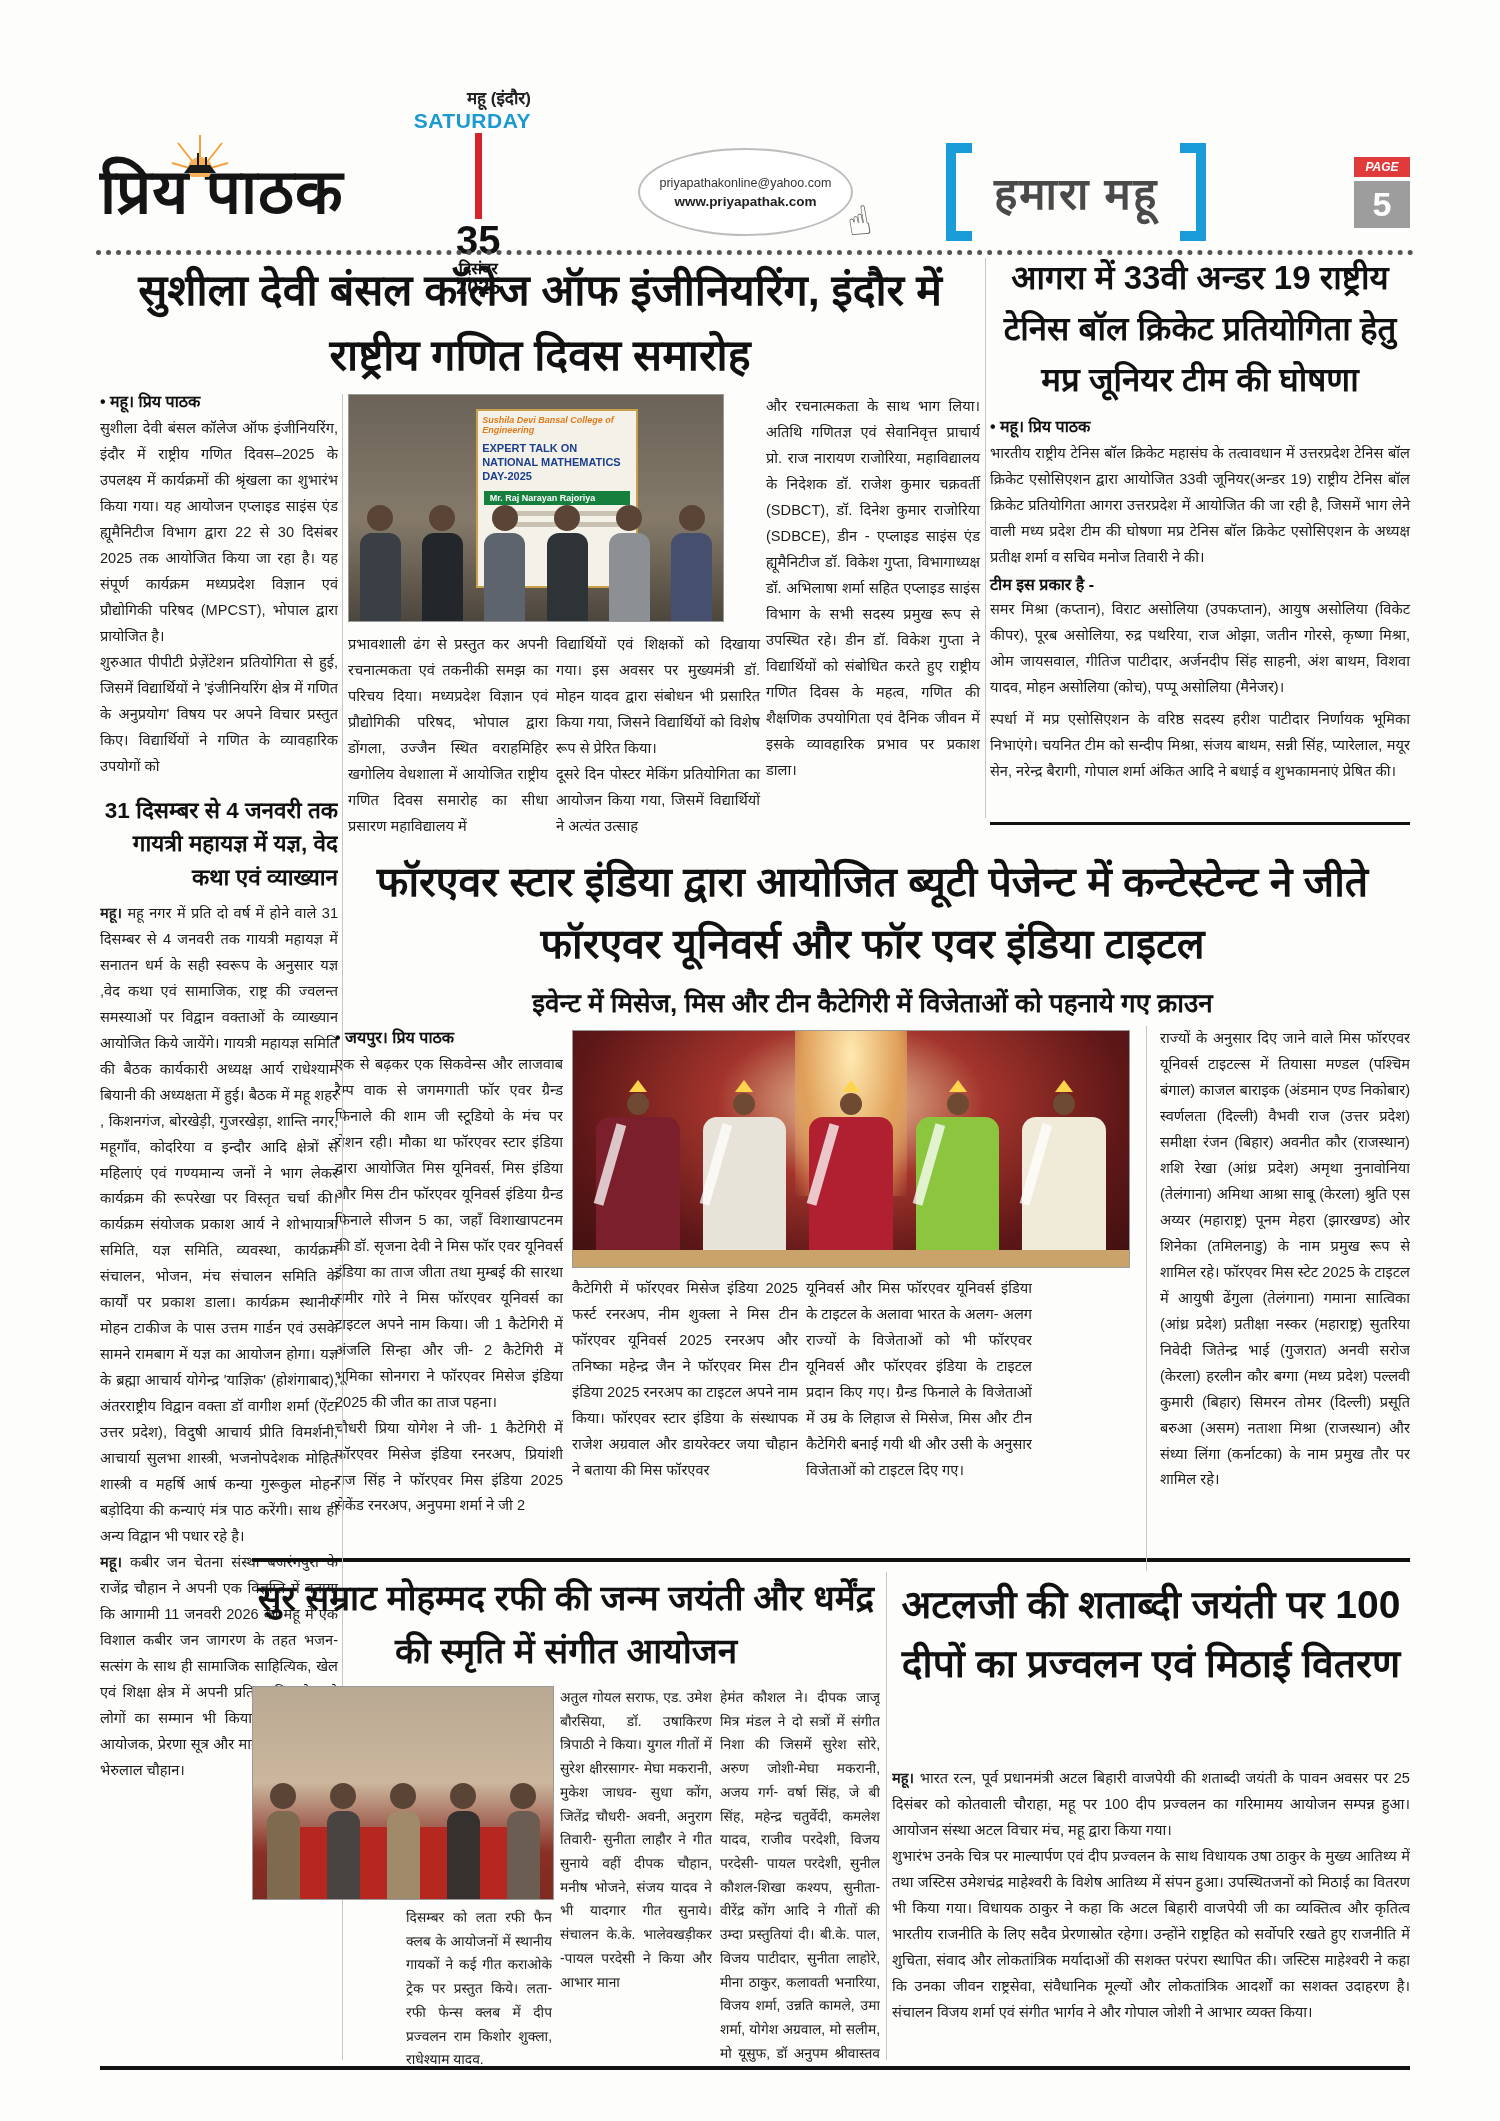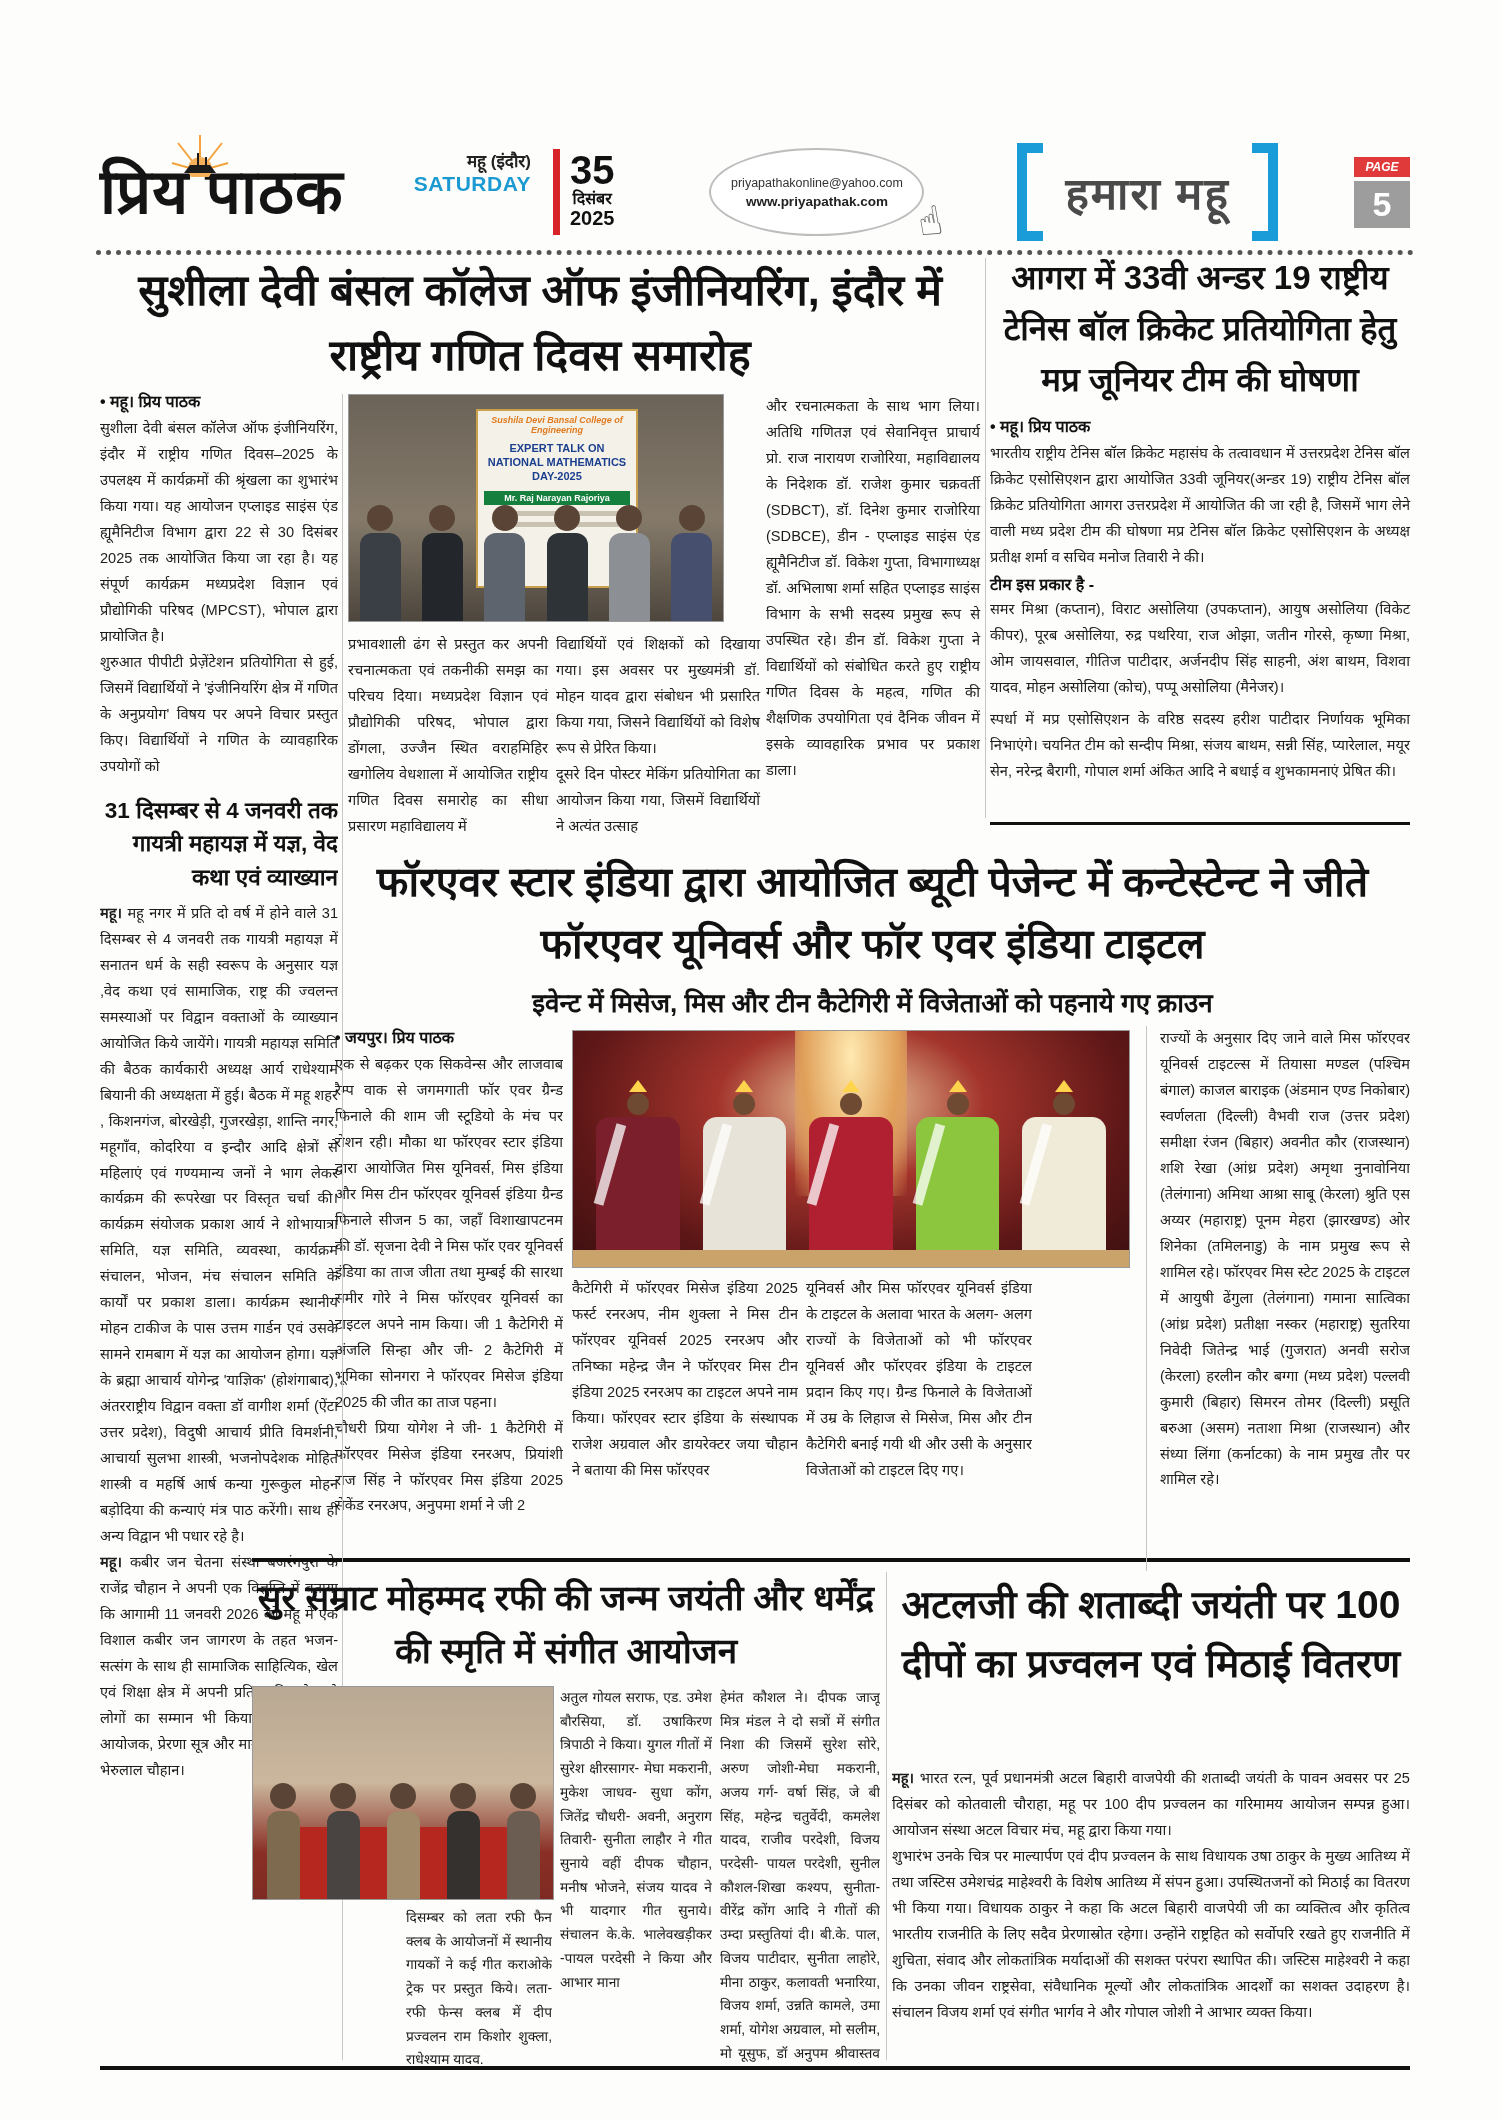--- a/index.html
+++ b/index.html
@@ -4,21 +4,21 @@
 <style>
   html,body{margin:0;padding:0;background:#e8e8e8;}
   .page{position:relative;width:1500px;height:2121px;background:#fdfdfc;margin:0 auto;
         font-family:"Liberation Sans","DejaVu Sans",sans-serif;color:#111;overflow:hidden;}
   
   .hdr{position:absolute;left:100px;top:138px;width:1310px;height:108px;display:flex;align-items:center;}
   .masthead{display:flex;align-items:flex-end;position:relative;}
   .mast-title{font-size:62px;font-weight:bold;color:#141414;letter-spacing:1px;line-height:1;
               font-family:"Liberation Serif","DejaVu Serif",serif;}
   .sun{position:absolute;left:68px;top:-28px;width:64px;height:44px;}
-  .dateblock{display:flex;margin-left:70px;}
+  .dateblock{display:flex;align-items:center;margin-left:70px;flex-direction:column;}
   .place-day{text-align:right;margin-right:12px;}
   .place{font-size:17px;font-weight:bold;color:#222;}
   .day{font-size:21px;font-weight:bold;color:#1b9ad2;letter-spacing:.5px;}
   .redbar{width:7px;height:86px;background:#d62entity;background:#d6242a;margin:0 10px;}
   .bigdate{text-align:center;line-height:1.05;}
   .d27{font-size:40px;font-weight:bold;}
   .dmon{font-size:16px;font-weight:bold;}
   .dyr{font-size:20px;font-weight:bold;}
   .contact{margin-left:95px;position:relative;width:215px;height:88px;}
   .contact .oval{position:absolute;inset:0;border:2px solid #bdbdbd;border-radius:50%;
@@ -50,21 +50,21 @@
   .mcol2{position:absolute;left:348px;top:632px;width:200px;height:242px;}
   .mcol3{position:absolute;left:556px;top:632px;width:204px;height:242px;}
   .mcol4{position:absolute;left:766px;top:394px;width:214px;height:480px;}
   .cricket{position:absolute;left:990px;top:252px;width:420px;}
   .cricket-head{font-size:33px;font-weight:bold;text-align:center;line-height:1.55;margin-bottom:10px;}
   .team-head{font-weight:bold;font-size:16px;margin:2px 0;}
   
   .ph{position:relative;overflow:hidden;border:1px solid #999;}
   .ph1{background:linear-gradient(180deg,#6b6358 0%,#857a6a 55%,#4d463d 100%);}
   .banner{position:absolute;left:34%;top:6%;width:40%;height:74%;background:#f4f1e8;border:2px solid #caa04a;
-          display:flex;flex-direction:column;align-items:center;text-align:center;padding:4px;}
+          display:flex;flex-direction:column;align-items:center;padding:4px;}
   .banner .b1{color:#e07b1f;font-size:9px;font-weight:bold;font-style:italic;}
   .banner .b2{color:#1b3f8f;font-size:11px;font-weight:bold;margin-top:6px;line-height:1.3;}
   .banner .b3{background:#15803d;color:#fff;font-size:9px;font-weight:bold;margin-top:8px;padding:2px 6px;width:90%;}
   .banner .bar{width:84%;height:5px;background:#c9c2b2;margin-top:6px;}
   .people{position:absolute;bottom:0;left:0;width:100%;height:62%;display:flex;justify-content:space-around;align-items:flex-end;}
   .person{width:11%;display:flex;flex-direction:column;align-items:center;}
   .person .hd{width:26px;height:26px;border-radius:50%;background:#5a4436;}
   .person .bd{width:100%;height:88px;border-radius:12px 12px 0 0;margin-top:2px;}
   .ph2{background:radial-gradient(ellipse at 50% 30%,#f3d9a8 0%,#a3342c 34%,#5e1717 70%,#3c0f10 100%);}
   .arch{position:absolute;left:40%;top:0;width:20%;height:70%;background:radial-gradient(ellipse at 50% 20%,#ffe9b0,#d95)|;background:radial-gradient(ellipse at 50% 15%,#ffe9b0 0%,#e0a05a 60%,transparent 100%);}

